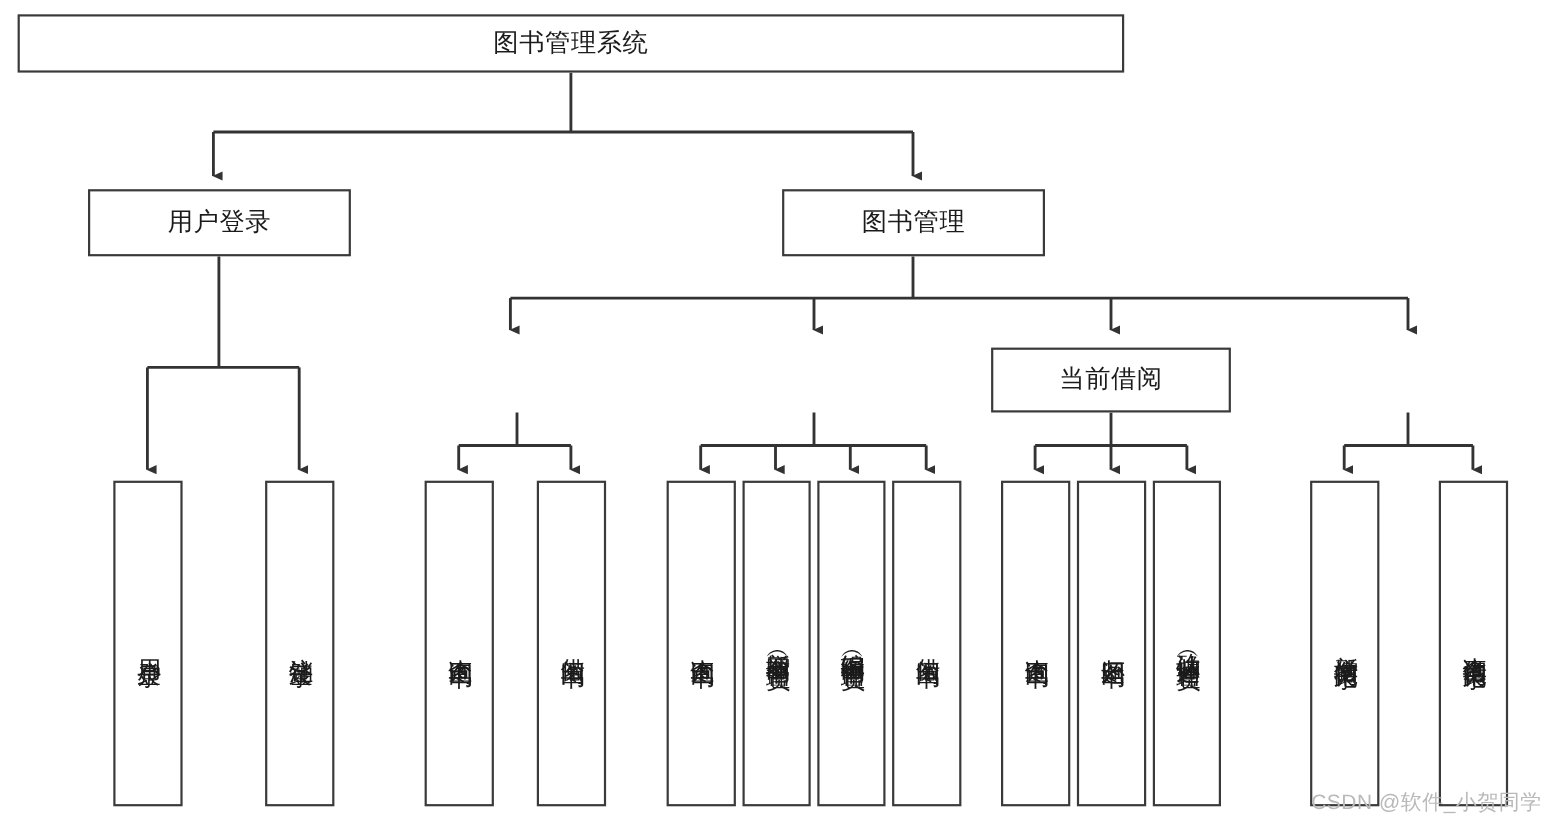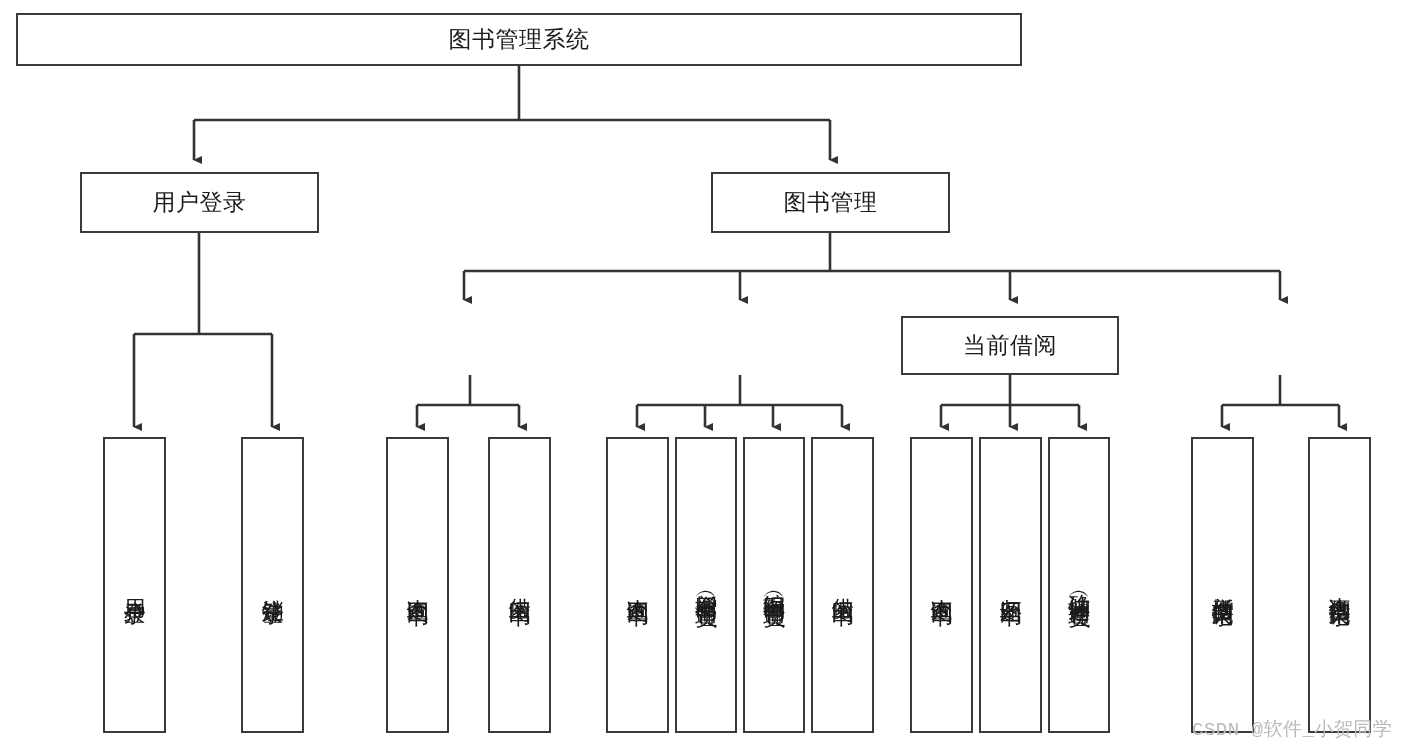--- a/index.html
+++ b/index.html
@@ -54,21 +54,21 @@
     text-orientation: upright;
     white-space: nowrap;
     display: block;
   }
   .watermark {
     position: absolute;
     color: #b9b9b9;
     font-size: 19px;
     white-space: nowrap;
     letter-spacing: 0.5px;
-    font-family: Liberation Mono, monospace;
+    font-family: Liberation Sans, sans-serif;
   }
 </style>
 </head>
 <body>
 
 <div id="canvas">
 
   <svg id="wires" viewBox="0 0 1405 747">
     <defs>
       <marker id="arrow" viewBox="0 0 12 12" refX="6" refY="10" markerWidth="10" markerHeight="10" orient="auto-start-reverse" markerUnits="userSpaceOnUse">

